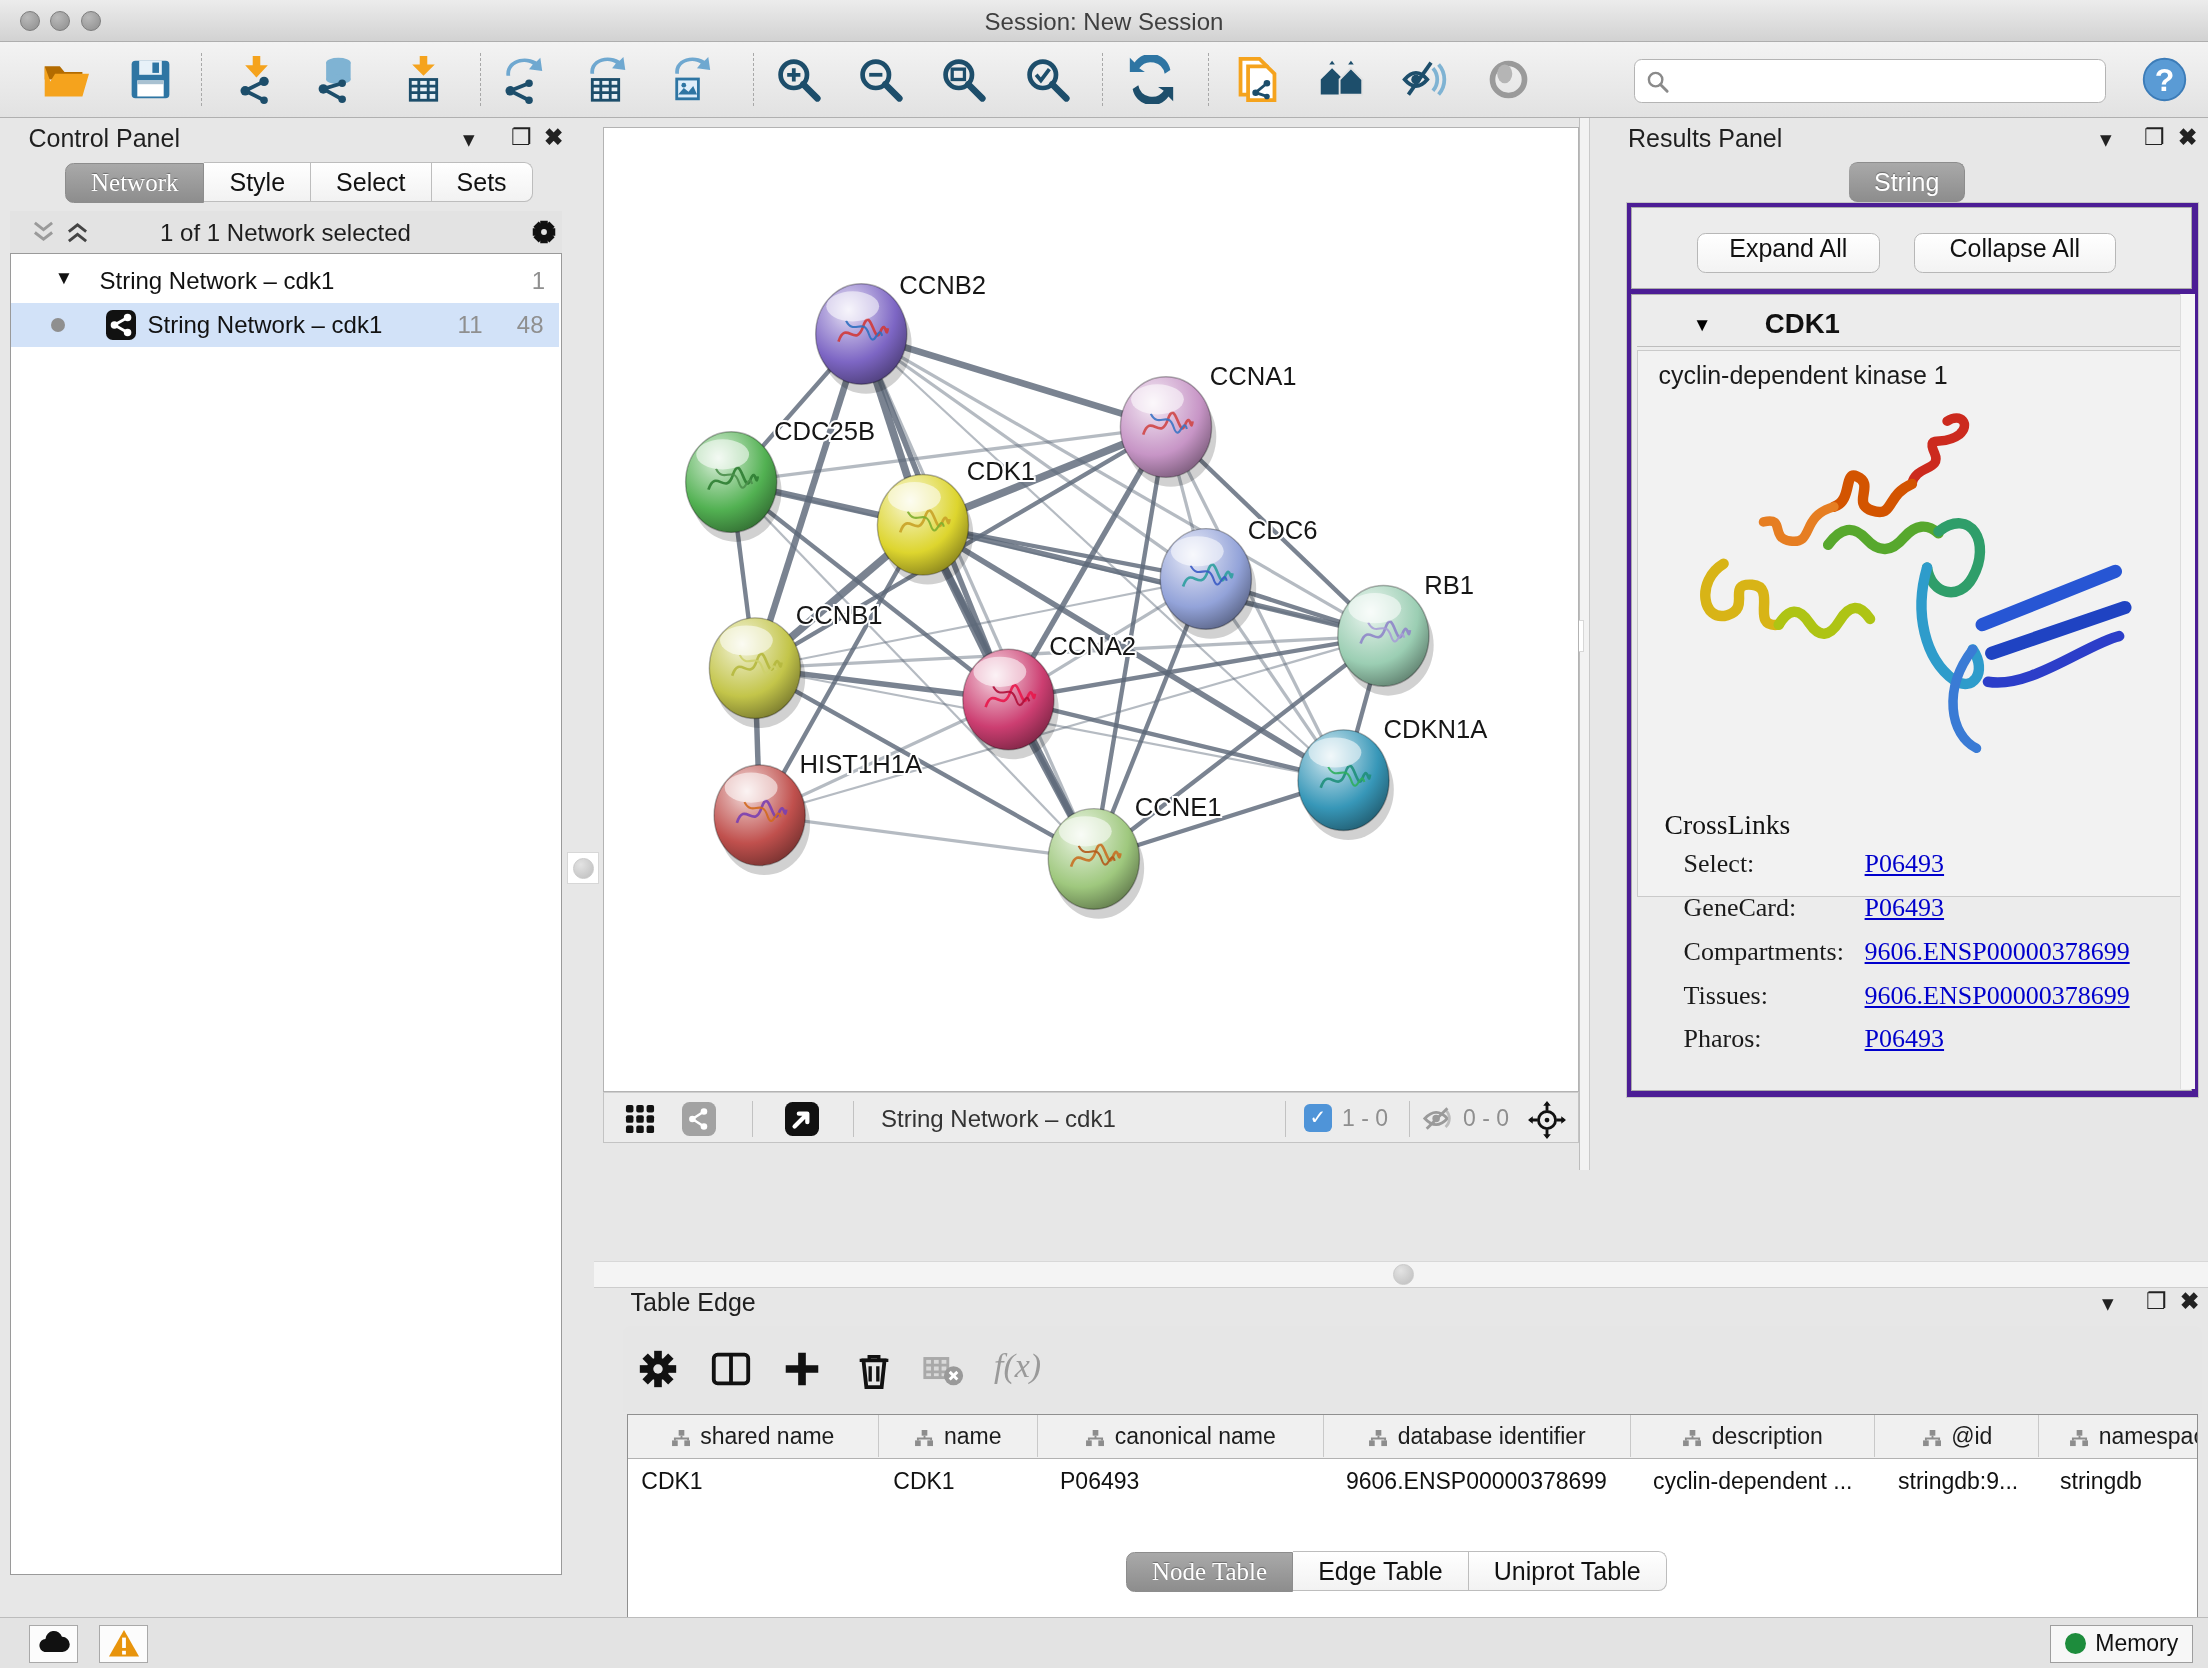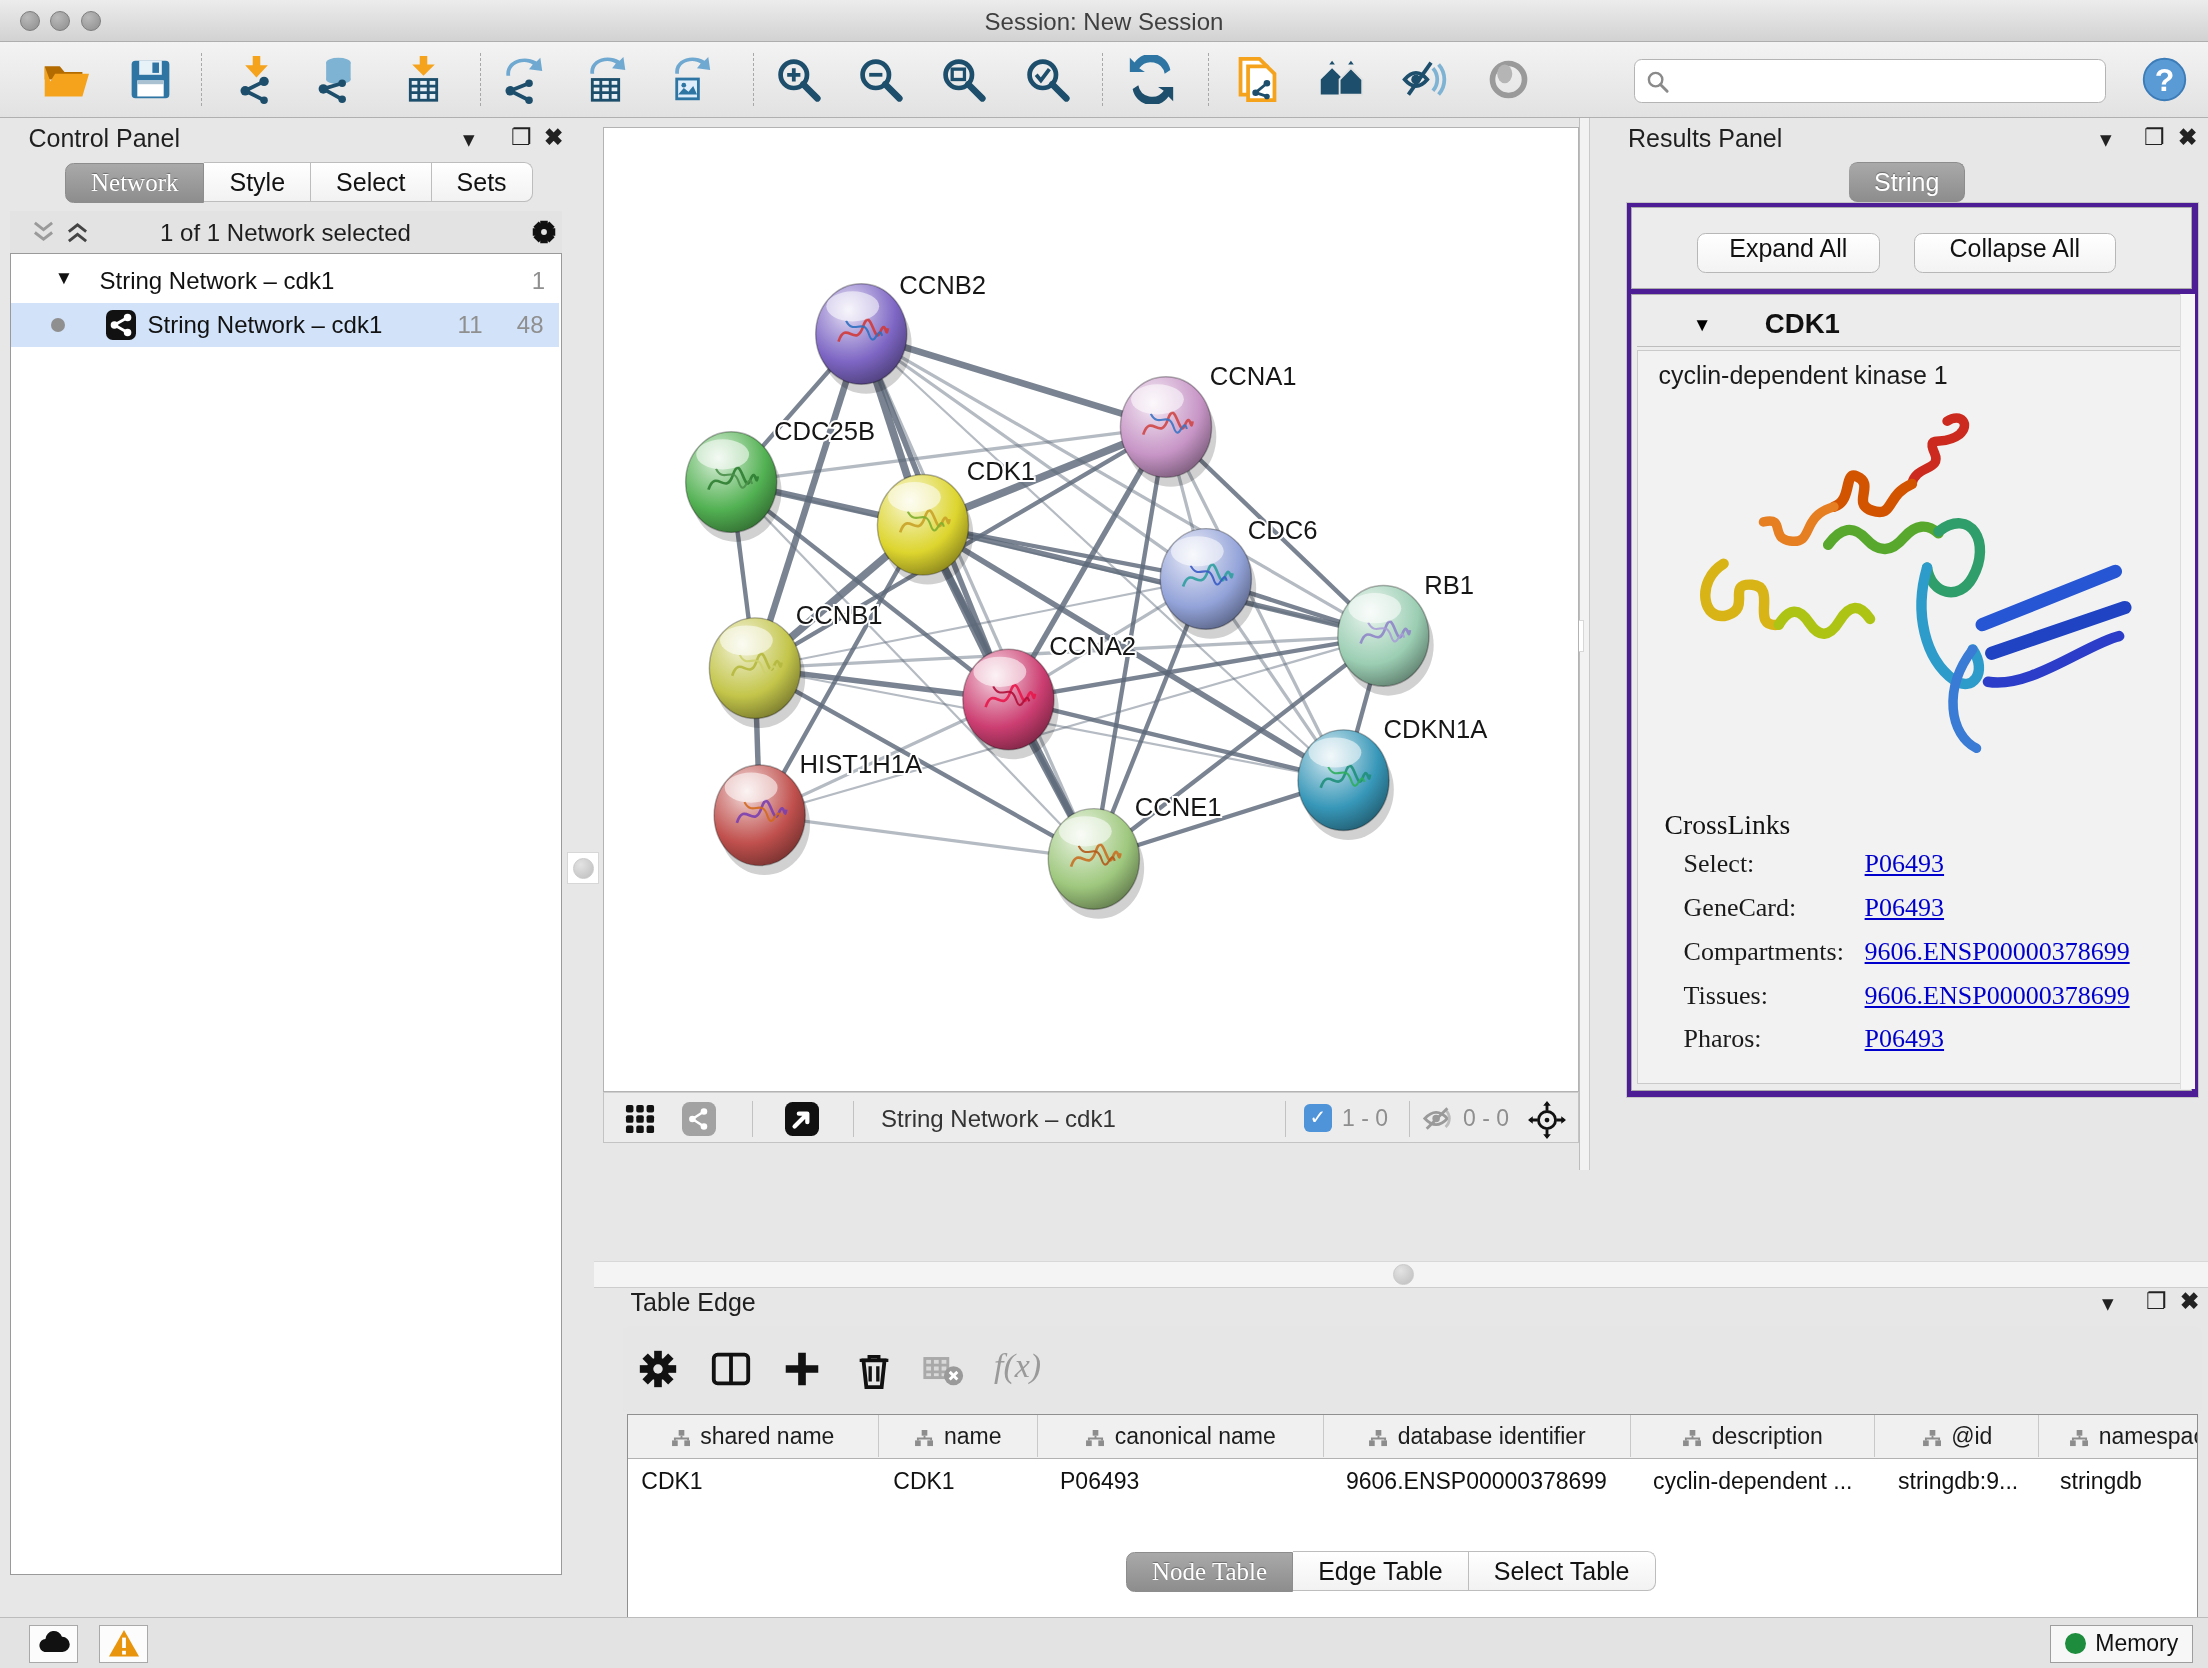--- a/index.html
+++ b/index.html
@@ -75,21 +75,21 @@
   #string-tab { position:absolute; left:259px; top:44px; }
   #rp-outer { position:absolute; left:36px; top:84px; width:573px; height:896px;
     background:#4c1d95; border:1.9px solid #c6c6c6; }
   #rp-buttons { position:absolute; left:3.8px; top:3.8px; width:561px; height:82px;
     background:#ececec; border:1.9px solid #ababab; }
   .rp-btn { position:absolute; top:25px; height:40px; background:linear-gradient(#ffffff,#f3f3f3);
     border:1px solid #b7b7b7; border-radius:8.6px; font-size:25px; text-align:center; color:#111; }
   #rp-section { position:absolute; left:3.8px; top:91px; width:561px; height:797px;
     background:#ececec; border:1.9px solid #ababab; }
   #rp-gene { position:absolute; left:133px; top:13.3px; font-size:27.6px; font-weight:bold; color:#111; }
-  #rp-inner { position:absolute; left:4.8px; top:55px; width:546px; height:734px;
+  #rp-inner { position:absolute; left:4.8px; top:55px; width:546px; height:547px;
     background:#f2f2f2; border:1px solid #cacaca; }
   #rp-desc { position:absolute; left:21px; top:9.5px; font-size:25px; color:#1a1a1a; }
   #protein-img { position:absolute; left:19px; top:53px; }
   #crosslinks-title { position:absolute; left:27px; top:458px; font-family:"Liberation Serif", serif;
     font-size:27.6px; font-weight:normal; color:#111; }
   .xl-row { position:absolute; left:46px; width:485px; height:44px; font-family:"Liberation Serif", serif; font-size:26px; }
   .xl-label { position:absolute; left:0; color:#1a1a1a; }
   .xl-value { position:absolute; left:181px; color:#0000cc; text-decoration:underline; cursor:pointer; }
   #rp-scroll { position:absolute; right:2.9px; top:91px; width:15px; height:795px; background:#f6f6f6; border-left:1px solid #ddd; }
 
@@ -767,21 +767,21 @@
           <div class="nt-cell" style="left: 697px; width: 306px; padding-left: 21px;">9606.ENSP00000378699</div>
           <div class="nt-cell" style="left: 1004px; width: 243px; padding-left: 21px;">cyclin-dependent ...</div>
           <div class="nt-cell" style="left: 1249px; width: 162px; padding-left: 21px;">stringdb:9...</div>
           <div class="nt-cell" style="left: 1411px; width: 211px; padding-left: 21px;">stringdb</div>
         </div>
       <div id="nt-hscroll">
         <div id="nt-thumb"></div>
       </div>
     </div>
 
-    <div id="table-tabs"><div class="tabbtn sel">Node Table</div><div class="tabbtn">Edge Table</div><div class="tabbtn">Select Table</div></div>
+    <div id="table-tabs"><div class="tabbtn sel">Node Table</div><div class="tabbtn">Edge Table</div><div class="tabbtn">Uniprot Table</div></div>
   </div>
 
   <div id="statusbar">
     <div class="sb-btn" style="left:28.5px">
       <svg width="34" height="27" viewBox="0 0 36 28" style="margin-top:3.8px">
           <path d="M9 24a7 7 0 0 1 1-13.8A9 9 0 0 1 27.5 8 6.5 6.5 0 0 1 28 24z" fill="#111"></path>
         </svg>
     </div>
     <div class="sb-btn" style="left:99px">
       <svg width="32" height="28.5" viewBox="0 0 34 30" style="margin-top:2.9px">

